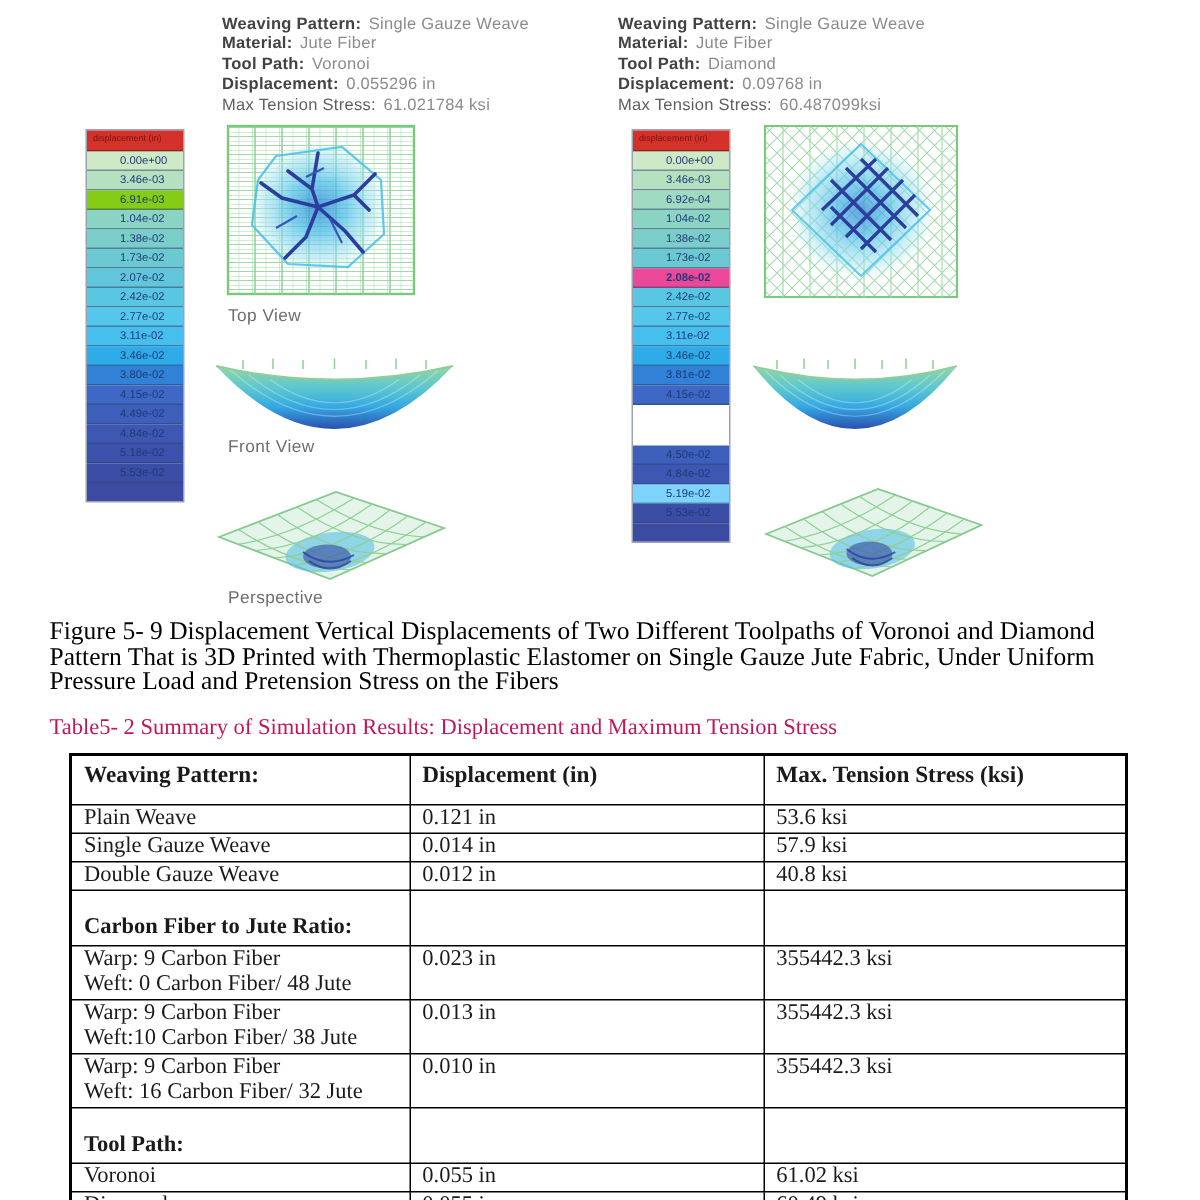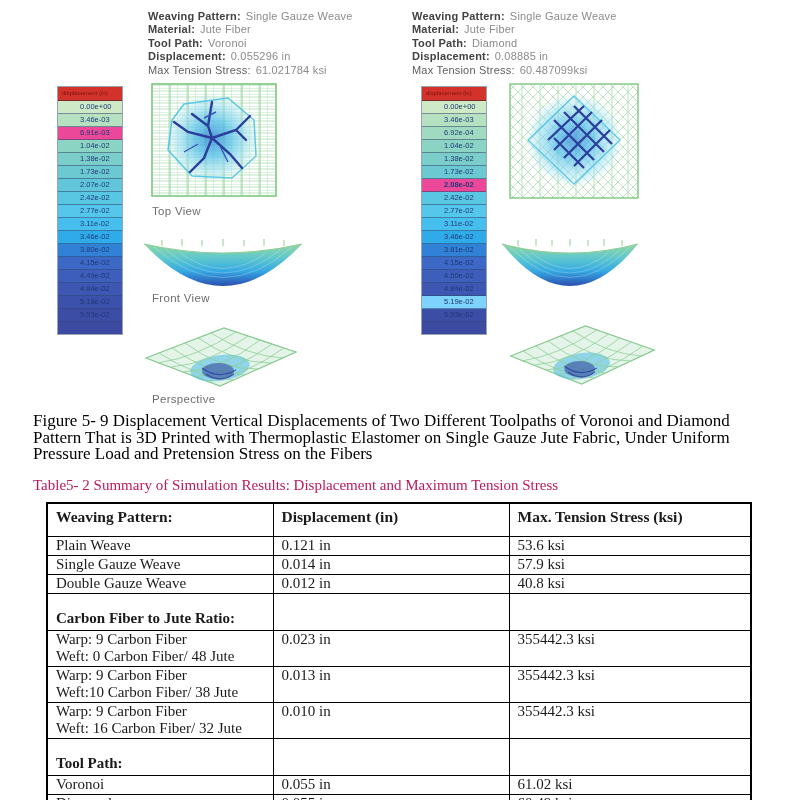--- a/index.html
+++ b/index.html
@@ -46,30 +46,30 @@
     <div><span class="hlab">Material:</span><span class="hval">Jute Fiber</span></div>
     <div><span class="hlab">Tool Path:</span><span class="hval">Voronoi</span></div>
     <div><span class="hlab">Displacement:</span><span class="hval">0.055296 in</span></div>
     <div><span class="hlab" style="font-weight:400;color:#5e5e5e;">Max  Tension Stress:</span><span class="hval">61.021784 ksi</span></div>
   </div>
 
   <div class="phead" style="left:412px;top:10px;">
     <div><span class="hlab">Weaving Pattern:</span><span class="hval">Single Gauze Weave</span></div>
     <div><span class="hlab">Material:</span><span class="hval">Jute Fiber</span></div>
     <div><span class="hlab">Tool Path:</span><span class="hval">Diamond</span></div>
-    <div><span class="hlab">Displacement:</span><span class="hval">0.08885 in</span></div>
+    <div><span class="hlab">Displacement:</span><span class="hval">0.09768 in</span></div>
     <div><span class="hlab" style="font-weight:400;color:#5e5e5e;">Max  Tension Stress:</span><span class="hval">60.487099ksi</span></div>
   </div>
 
   <div class="legend" style="left:57px;top:86px;">
     <div class="ltitle">displacement (in)</div>
     <div>
         <div class="lcell" style="background: rgb(205, 233, 198);">0.00e+00</div>
         <div class="lcell" style="background: rgb(181, 225, 193);">3.46e-03</div>
-        <div class="lcell" style="background: #ec4899;">6.91e-03</div>
+        <div class="lcell" style="background: #84cc16;">6.91e-03</div>
         <div class="lcell" style="background: rgb(139, 211, 194);">1.04e-02</div>
         <div class="lcell" style="background: rgb(123, 205, 201);">1.38e-02</div>
         <div class="lcell" style="background: rgb(109, 201, 209);">1.73e-02</div>
         <div class="lcell" style="background: rgb(97, 198, 218);">2.07e-02</div>
         <div class="lcell" style="background: rgb(89, 198, 226);">2.42e-02</div>
         <div class="lcell" style="background: rgb(85, 199, 234);">2.77e-02</div>
         <div class="lcell" style="background: rgb(70, 191, 238);">3.11e-02</div>
         <div class="lcell" style="background: rgb(47, 171, 233);">3.46e-02</div>
         <div class="lcell" style="background: rgb(49, 129, 214);">3.80e-02</div>
         <div class="lcell" style="background: rgb(61, 104, 198);">4.15e-02</div>
@@ -89,21 +89,21 @@
         <div class="lcell" style="background: rgb(139, 211, 194);">1.04e-02</div>
         <div class="lcell" style="background: rgb(123, 205, 201);">1.38e-02</div>
         <div class="lcell" style="background: rgb(109, 201, 209);">1.73e-02</div>
         <div class="lcell" style="background: #ec4899; font-weight: bold;">2.08e-02</div>
         <div class="lcell" style="background: rgb(89, 198, 226);">2.42e-02</div>
         <div class="lcell" style="background: rgb(85, 199, 234);">2.77e-02</div>
         <div class="lcell" style="background: rgb(70, 191, 238);">3.11e-02</div>
         <div class="lcell" style="background: rgb(47, 171, 233);">3.46e-02</div>
         <div class="lcell" style="background: rgb(49, 129, 214);">3.81e-02</div>
         <div class="lcell" style="background: rgb(61, 104, 198);">4.15e-02</div>
-        <div class="lcell" style="background: rgb(62, 94, 187);">4.50e-02</div>
+        <div class="lcell" style="background: rgb(62, 94, 187); margin-top: 27px;">4.50e-02</div>
         <div class="lcell" style="background: rgb(61, 87, 178);">4.84e-02</div>
         <div class="lcell" style="background: #7dd3fc;">5.19e-02</div>
         <div class="lcell" style="background: rgb(60, 77, 166);">5.53e-02</div>
         <div class="lcell" style="background: rgb(60, 74, 162);"></div>
       </div>
   </div>
 
   <svg class="mesh" style="left:150px;top:82px;" width="128" height="116" viewBox="0 0 128 116">
     <defs>
       <pattern id="pgA" width="9" height="6" patternUnits="userSpaceOnUse">

